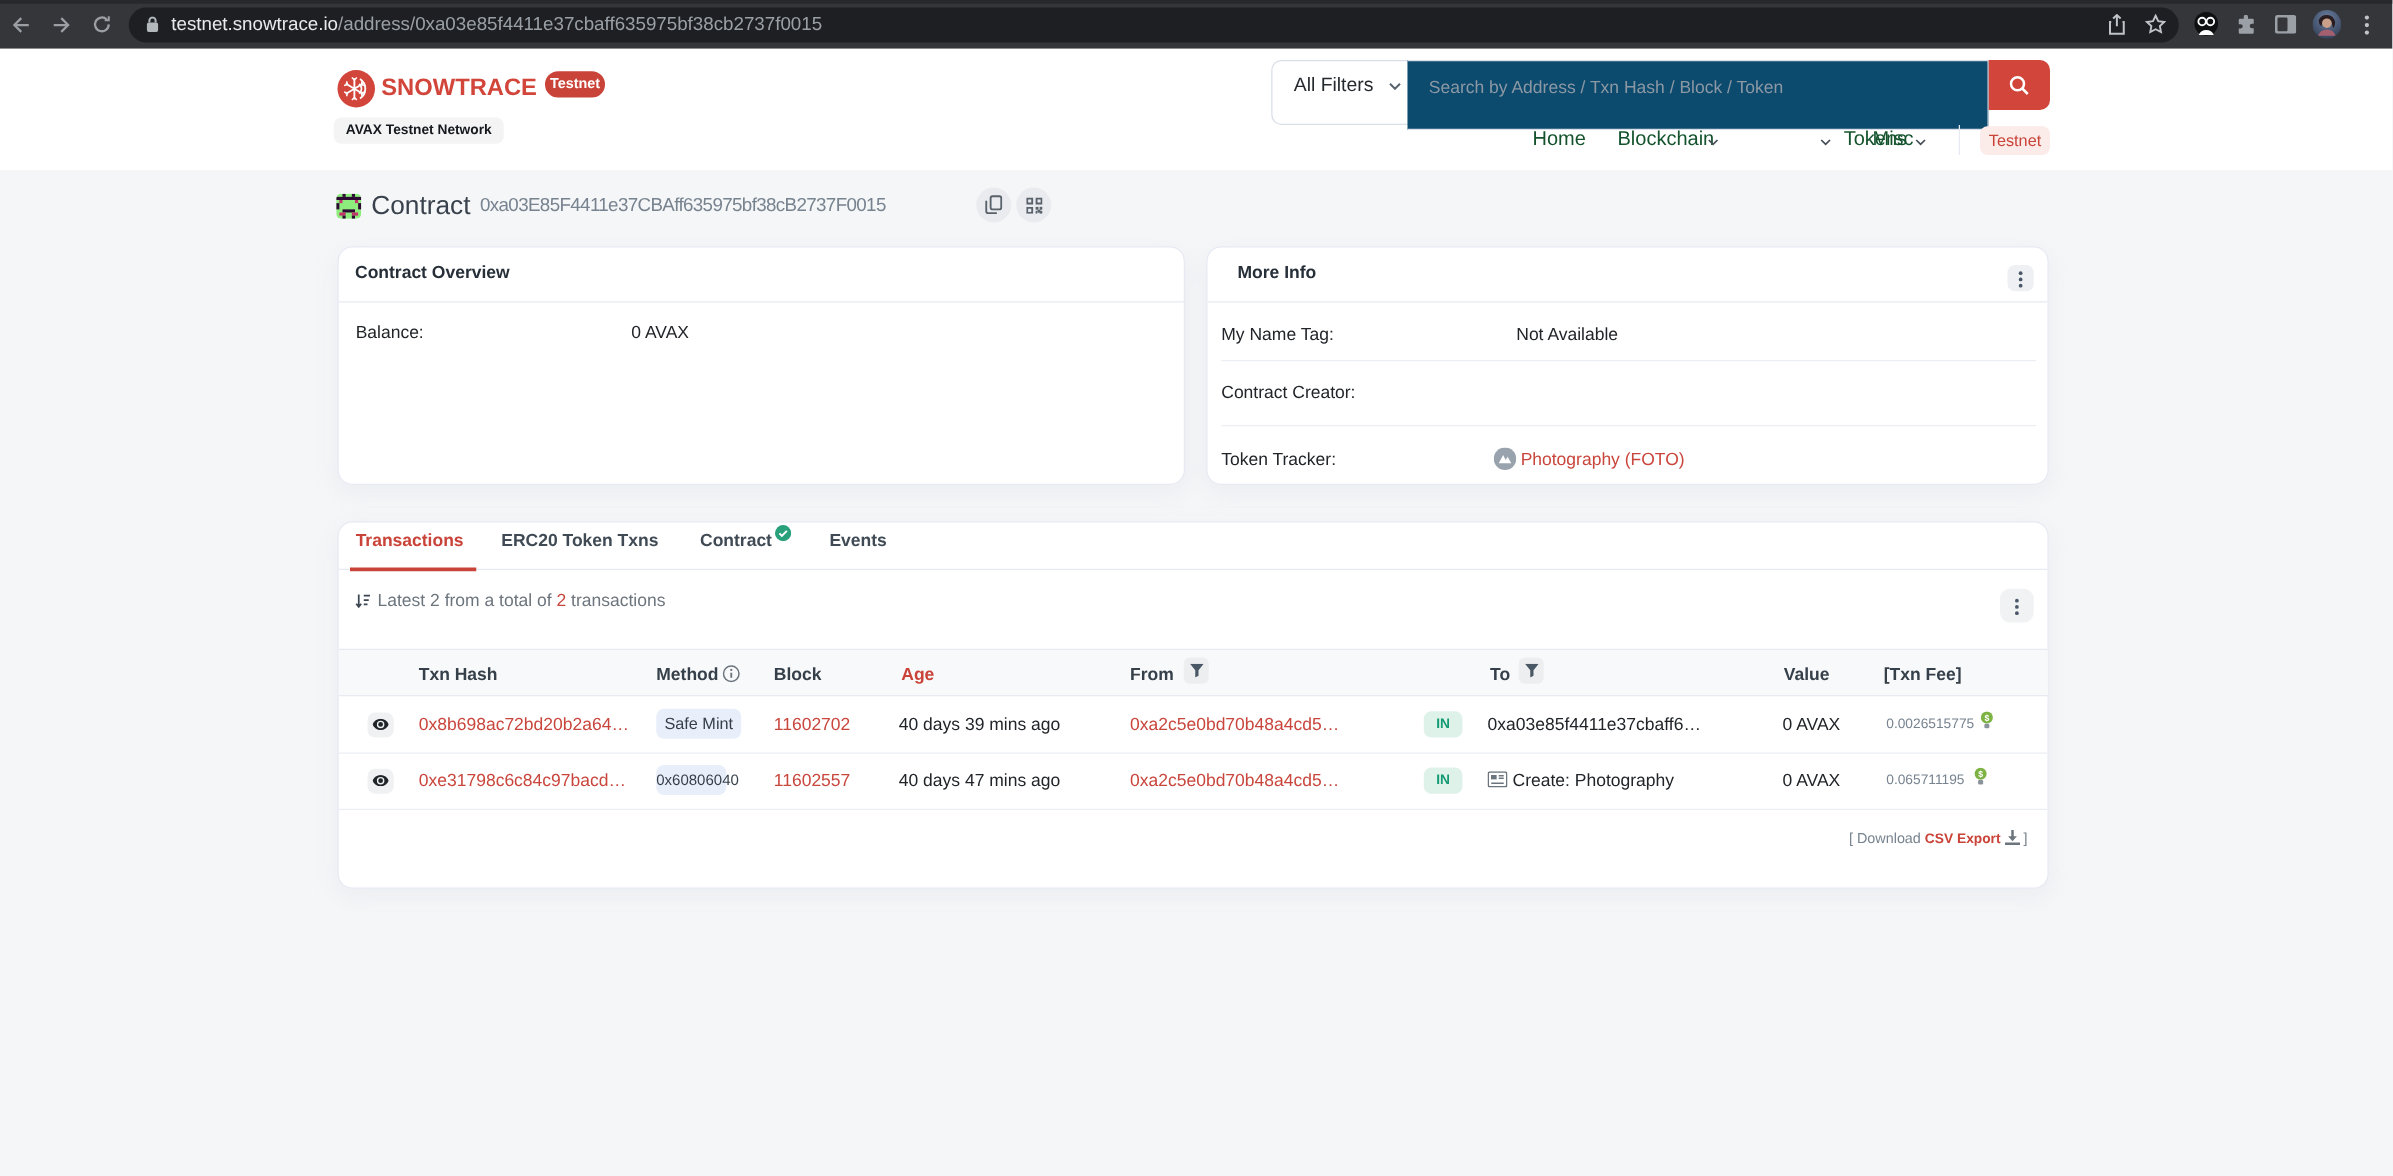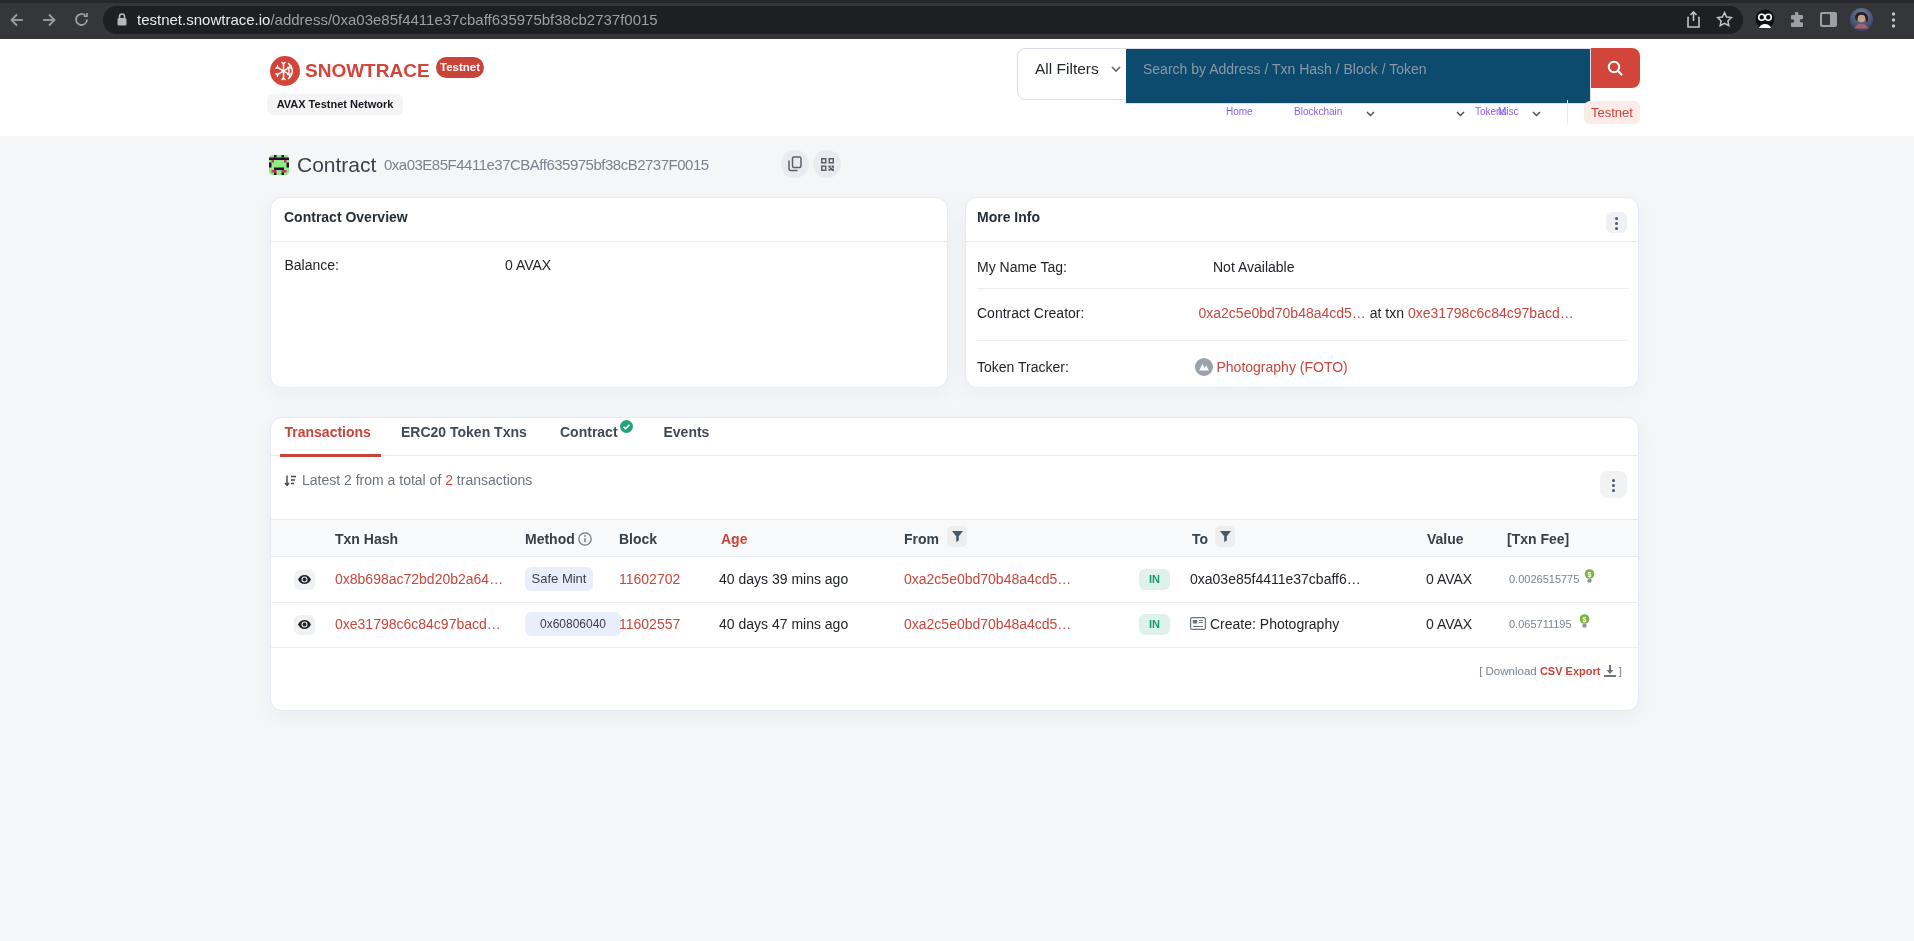--- a/index.html
+++ b/index.html
@@ -18,21 +18,21 @@
   #header { position:absolute; left:0; top:39px; width:1914px; height:97px; background:#ffffff; }
   #logoc { position:absolute; left:270px; top:56px; width:30px; height:30px; border-radius:50%; background:#d2453a; }
   #logotext { position:absolute; left:305px; top:61px; font-size:19px; line-height:20px; font-weight:bold; color:#d2453a; }
   #tnbadge { position:absolute; left:436px; top:57px; width:48px; height:21px; background:#ca4338; border-radius:10.5px; color:#fff; font-size:11.5px; font-weight:bold; text-align:center; line-height:21px; }
   #avaxchip { position:absolute; left:267px; top:94px; width:136px; height:21px; background:#f4f4f5; border-radius:6px; color:#15191d; font-size:11px; font-weight:bold; text-align:center; line-height:21px; }
   #allfilters { position:absolute; left:1017px; top:48px; width:110px; height:52px; background:#fff; border:1px solid #d9dee8; border-radius:8px 0 0 8px; }
   #allfilters span { position:absolute; left:17px; top:10px; font-size:15.5px; line-height:20px; color:#24292e; }
   #searchinput { position:absolute; left:1126px; top:48px; width:465px; height:56px; background:#0c4a6e; border:1px solid #d9dee8; border-left:none; }
   #searchinput span { position:absolute; left:17px; top:10px; font-size:14px; line-height:20px; color:#8c98a4; }
   #searchbtn { position:absolute; left:1591px; top:48px; width:49px; height:40px; background:#d2453a; border-radius:0 8px 8px 0; }
-  .navitem { position:absolute; top:102px; font-size:10px; line-height:20px; color:#8b5cf6; }
+  .navitem { position:absolute; top:102px; font-size:16px; line-height:20px; color:#14532d; }
   #navtestnet { position:absolute; left:1584px; top:101px; width:56px; height:23px; background:#fbebe9; border-radius:6px; color:#ca4338; font-size:13px; text-align:center; line-height:23px; }
   #navdiv { position:absolute; left:1567px; top:100px; width:1px; height:24px; background:#e7eaf3; }
 
   
   #title-contract { position:absolute; left:297px; top:151px; font-size:21px; line-height:27px; color:#39424c; }
   #title-addr { position:absolute; left:384px; top:154px; font-size:15px; letter-spacing:-0.5px; line-height:22px; color:#77838f; }
   .circbtn { position:absolute; top:150px; width:28px; height:28px; border-radius:50%; background:#e9ebee; }
 
   
   .card { position:absolute; background:#fff; border:1px solid #e7eaf3; border-radius:12px; box-shadow:0 6px 18px rgba(189,197,209,0.18); }
@@ -218,32 +218,31 @@
 </div>
 
 <div class="card" id="card1">
   <div class="cardhead">Contract Overview</div>
   <div class="headline"></div>
   <div class="lbl" style="left:13.5px; top:57px;">Balance:</div>
   <div class="lbl" style="left:234px; top:57px;">0 AVAX</div>
 </div>
 
 <div class="card" id="card2">
-  <div class="cardhead" style="left:11px;">More Info</div>
+  <div class="cardhead" style="left:24px;">More Info</div>
   <div id="kebab2" class="dots">
       <i></i>
       <i></i>
       <i></i>
     </div>
   <div class="headline"></div>
   <div class="lbl" style="left:11px; top:59px;">My Name Tag:</div>
   <div class="lbl" style="left:230px; top:59px;margin-left:17px;">Not Available</div>
   <div class="rowline" style="left:11px; top:90px; width:652px;"></div>
   <div class="lbl" style="left:11px; top:104.5px;">Contract Creator:</div>
-  <div class="lbl" style="left:232.5px; top:104.5px;"><span class="red">0xa2c5e0bd70b48a4cd5…</span> at txn <span class="red">0xe31798c6c84c97bacd…</span></div>
   <div class="rowline" style="left:11px; top:141.5px; width:652px;"></div>
   <div class="lbl" style="left:11px; top:159px;">Token Tracker:</div>
   <svg id="tokico" viewBox="0 0 18 18">
       <circle cx="9" cy="9" r="9" fill="#99a3ae"></circle>
       <path d="M4 12.5L7.5 6l2.1 3.9 1.5-2.6 2.9 5.2z" fill="#fff"></path>
     </svg>
   <div class="lbl red" style="left:250.5px; top:159px;">Photography (FOTO)</div>
 </div>
 
 <div class="card" id="card3">
@@ -318,21 +317,21 @@
 
   <div class="rowline" style="left:0; top:184px; width:100%;"></div>
 
   <div class="eyebtn" style="top:196.5px;">
       <svg style="position:absolute;left:4px;top:5.5px;" width="13" height="9" viewBox="0 0 13 9">
         <path d="M6.5 0C3.5 0 1.2 1.8 0 4.5 1.2 7.2 3.5 9 6.5 9s5.3-1.8 6.5-4.5C11.8 1.8 9.5 0 6.5 0zm0 7.5a3 3 0 1 1 0-6 3 3 0 0 1 0 6z" fill="#212529"></path>
         <circle cx="6.5" cy="4.5" r="1.9" fill="#212529"></circle>
       </svg>
     </div>
   <div class="cell red" style="left:64px; top:196px;">0xe31798c6c84c97bacd…</div>
-  <div class="badge" style="left:254px; top:194px; width:96px; font-size:12px;">0x60806040</div>
+  <div class="badge" style="left:254px; top:194px; width:56px; font-size:12px;">0x60806040</div>
   <div class="cell red" style="left:348px; top:196px;">11602557</div>
   <div class="cell" style="left:448px; top:196px;">40 days 47 mins ago</div>
   <div class="cell red" style="left:633px; top:196px;">0xa2c5e0bd70b48a4cd5…</div>
   <div class="inbadge" style="left:868px; top:195.5px;">IN</div>
   <svg class="abs" style="left:919px;top:199px;" width="16" height="13" viewBox="0 0 16 13" fill="none" stroke="#6c757d" stroke-width="1.2">
       <rect x="0.6" y="0.6" width="14.8" height="11.8" rx="1.5"></rect>
       <rect x="2.8" y="3" width="4.5" height="3.5" fill="#6c757d" stroke="none"></rect>
       <path d="M9 3.5h4M9 5.5h4M3 9.5h10"></path>
     </svg>
   <div class="cell" style="left:939px; top:196px;">Create: Photography</div>

